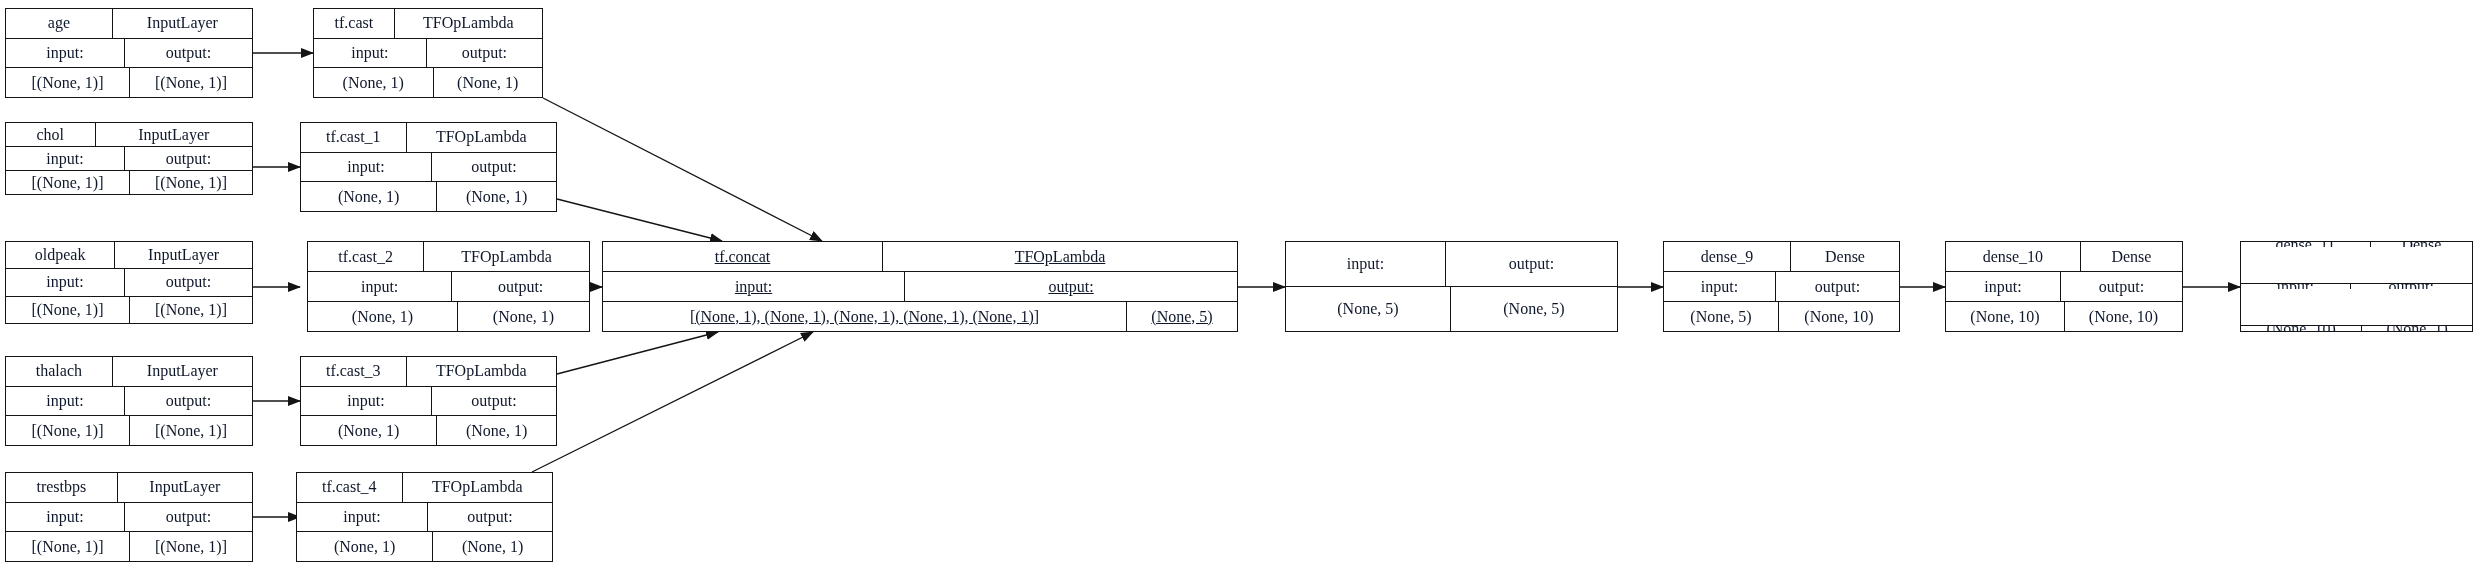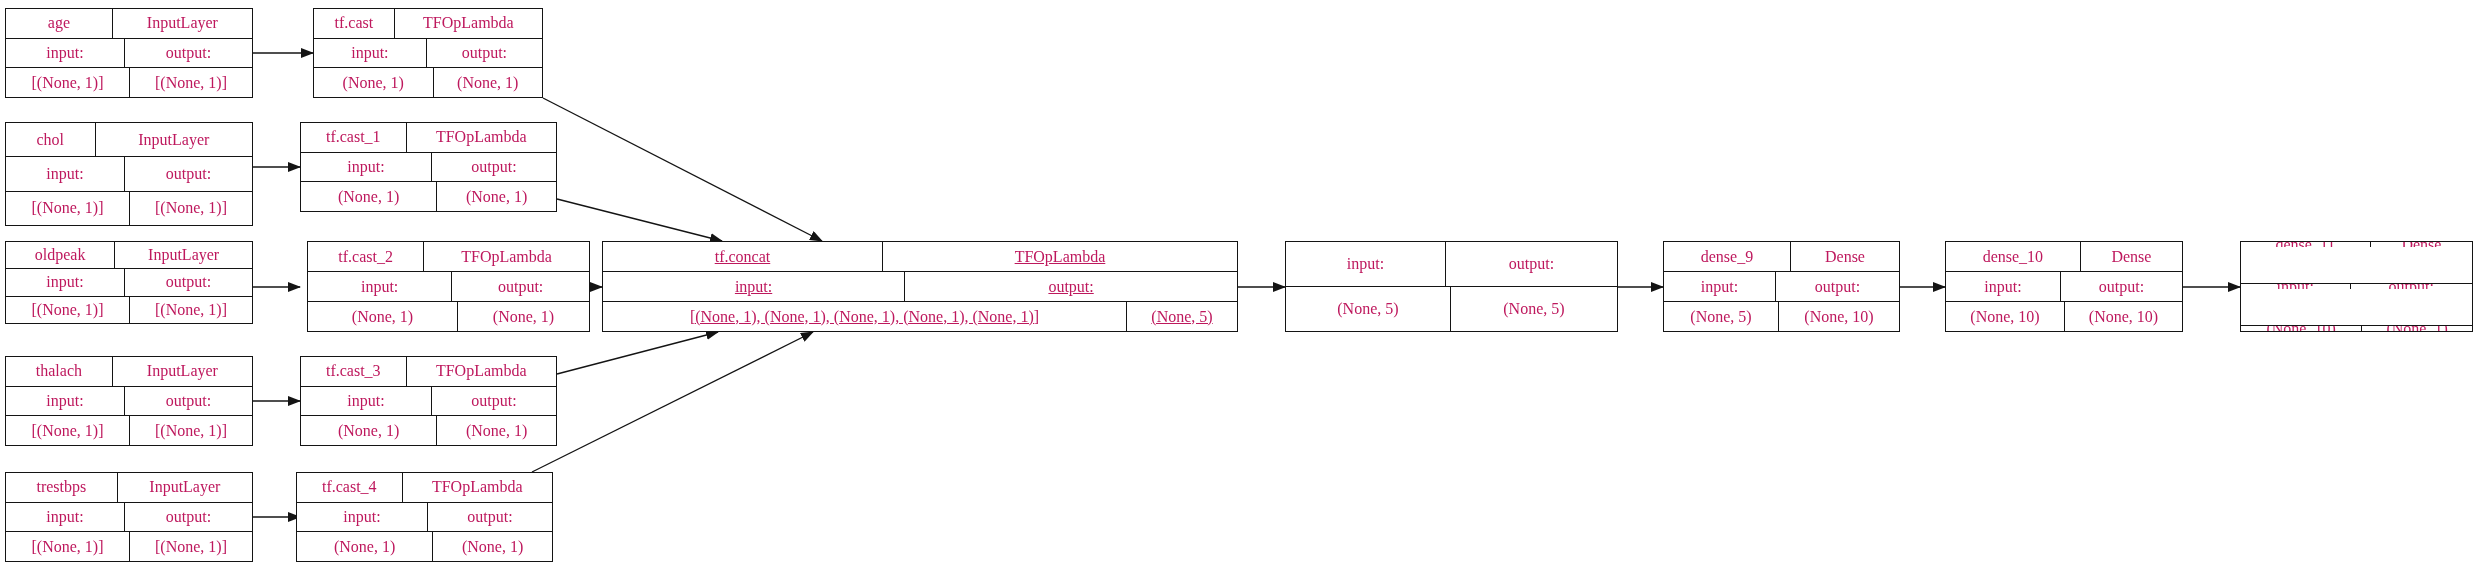--- a/index.html
+++ b/index.html
@@ -7,21 +7,21 @@
     padding: 0;
     background: #ffffff;
   }
   #canvas {
     position: relative;
     width: 2479px;
     height: 573px;
     background: #ffffff;
     font-family: "Liberation Serif", "DejaVu Serif", serif;
     font-size: 16px;
-    color: #be185d;
+    color: #0f172a;
     overflow: hidden;
   }
   #edges {
     position: absolute;
     left: 0;
     top: 0;
     width: 2479px;
     height: 573px;
     z-index: 1;
   }
@@ -87,21 +87,21 @@
         </div>
         <div class="row">
           <div class="cell" style="width: 48%; flex: 0 0 48%;">input:</div>
           <div class="cell second">output:</div>
         </div>
         <div class="row">
           <div class="cell" style="width: 50%; flex: 0 0 50%;">[(None, 1)]</div>
           <div class="cell second">[(None, 1)]</div>
         </div>
       </div>
-      <div class="node" style="left: 5px; top: 122px; width: 248px; height: 104px;">
+      <div class="node" style="left: 5px; top: 122px; width: 248px; height: 73px;">
         <div class="row">
           <div class="cell" style="width: 36%; flex: 0 0 36%;">chol</div>
           <div class="cell second">InputLayer</div>
         </div>
         <div class="row">
           <div class="cell" style="width: 48%; flex: 0 0 48%;">input:</div>
           <div class="cell second">output:</div>
         </div>
         <div class="row">
           <div class="cell" style="width: 50%; flex: 0 0 50%;">[(None, 1)]</div>

